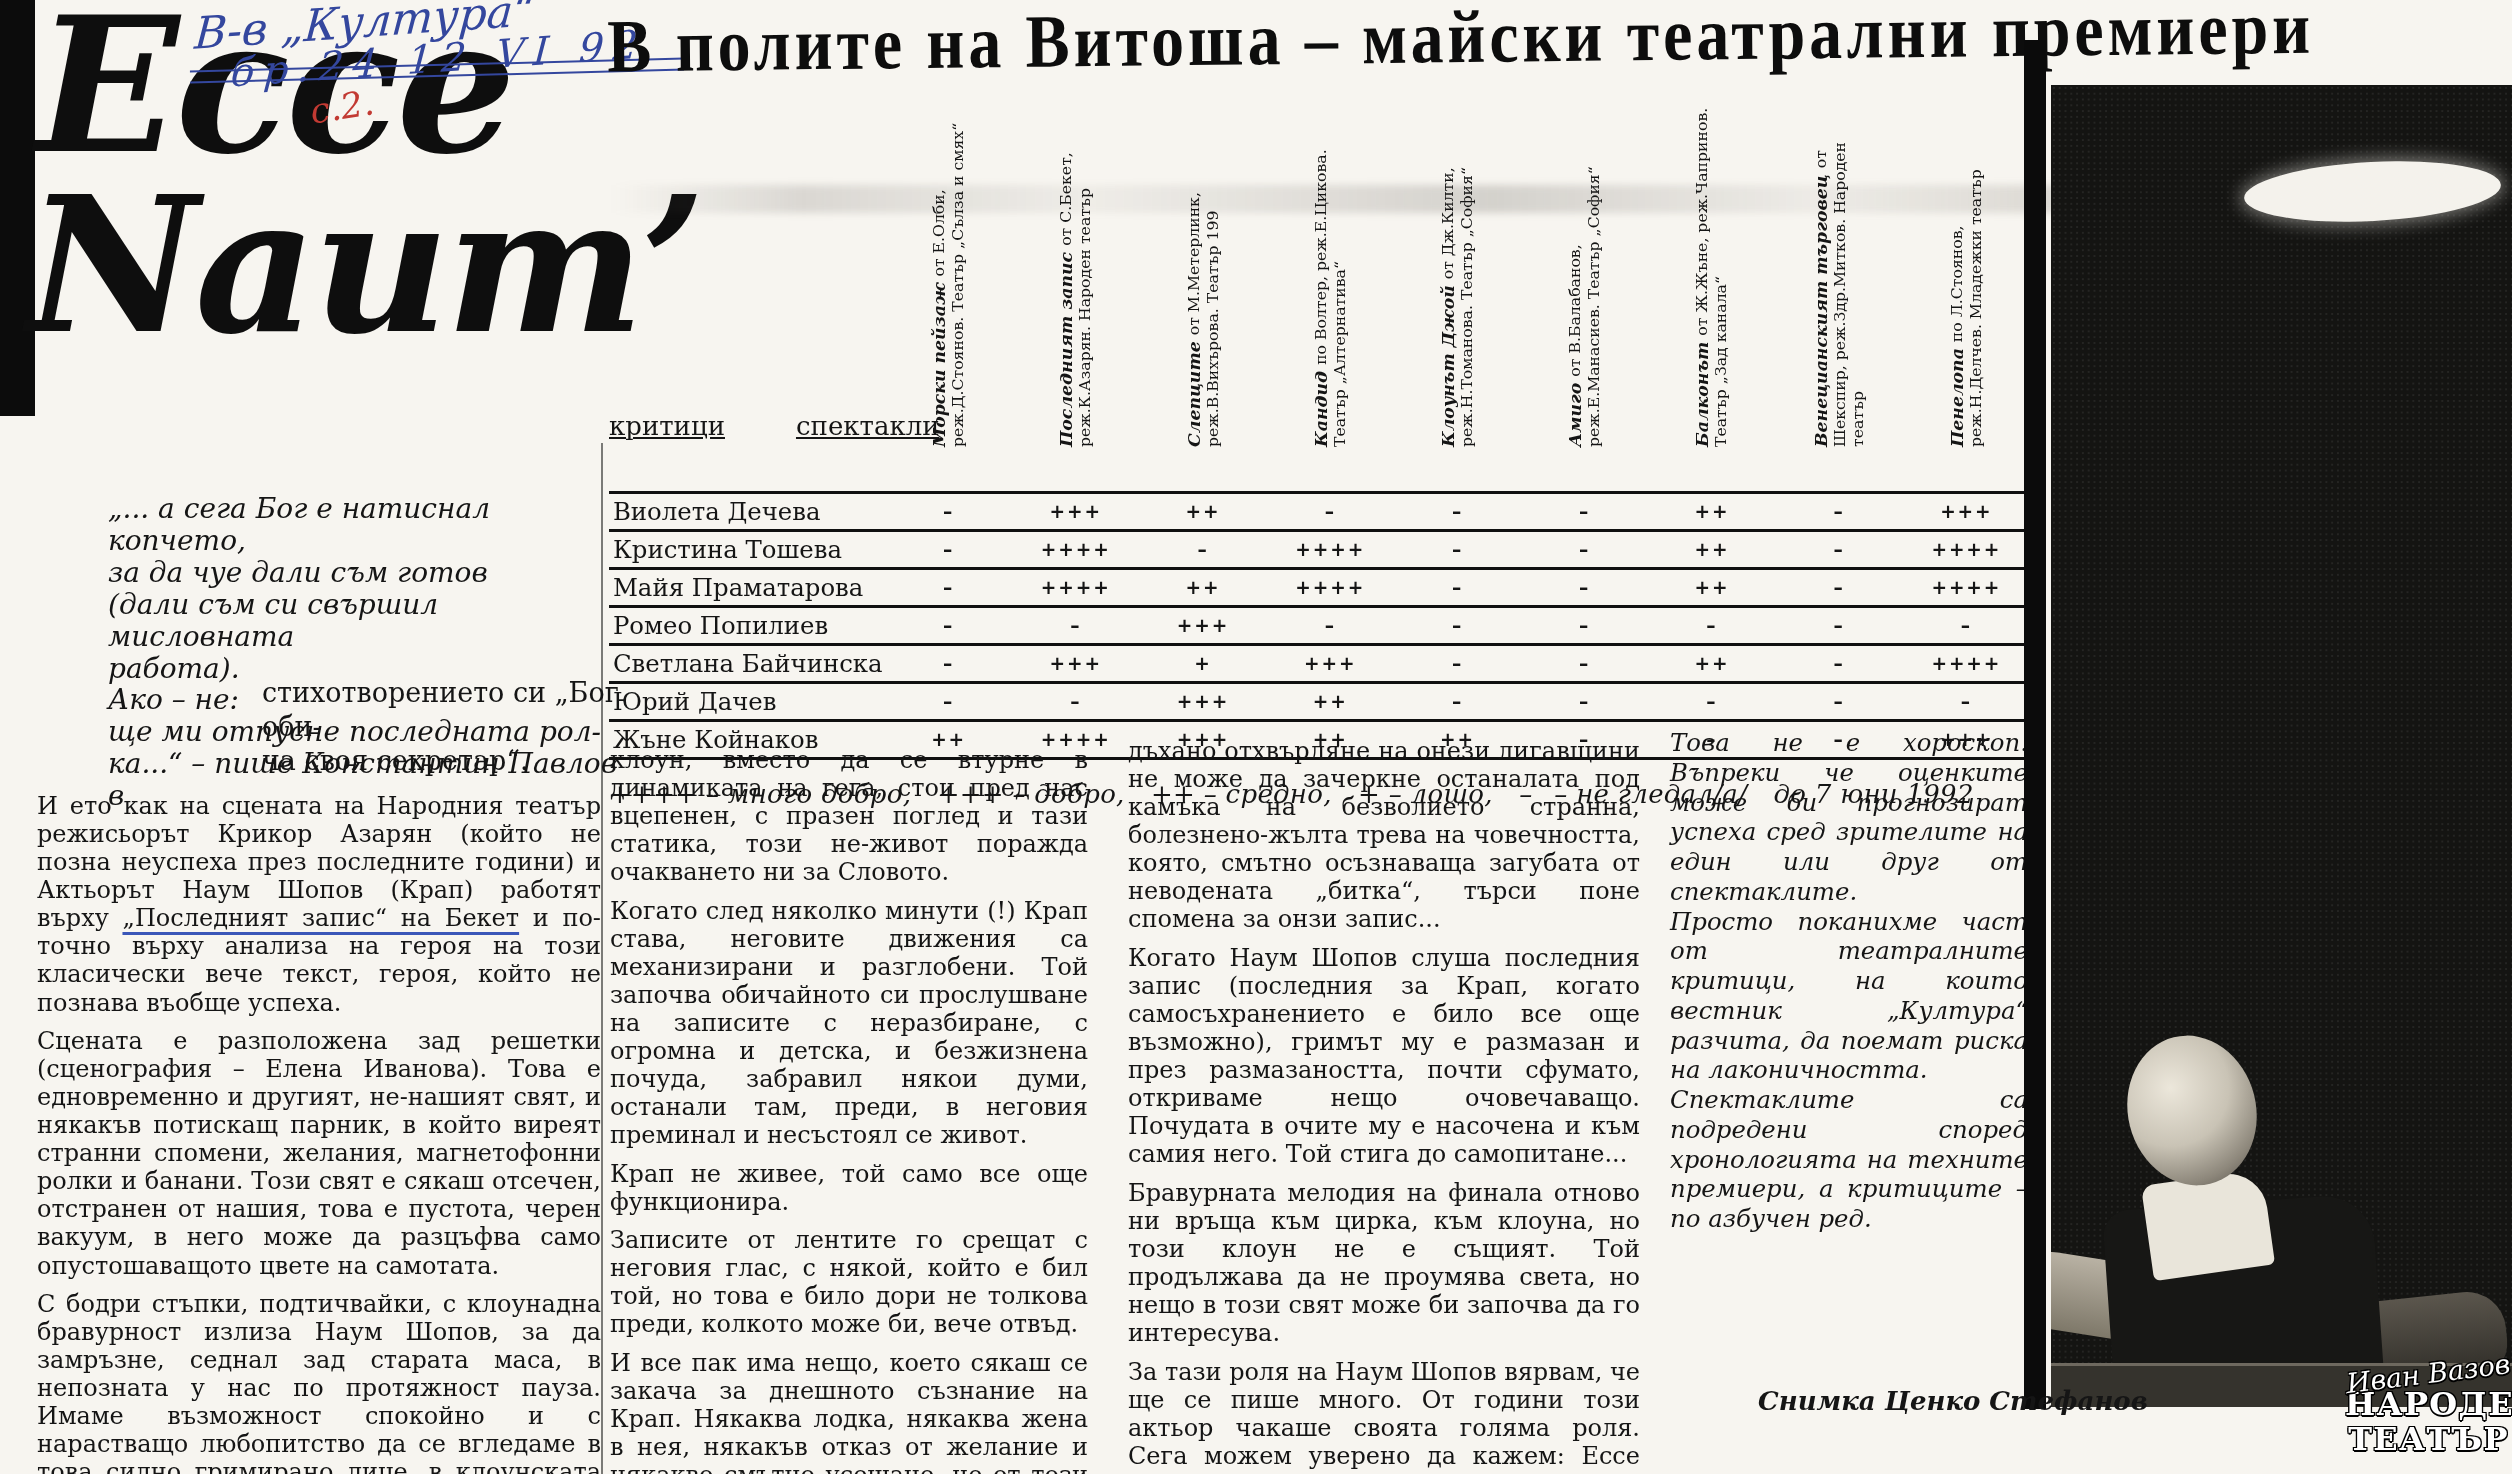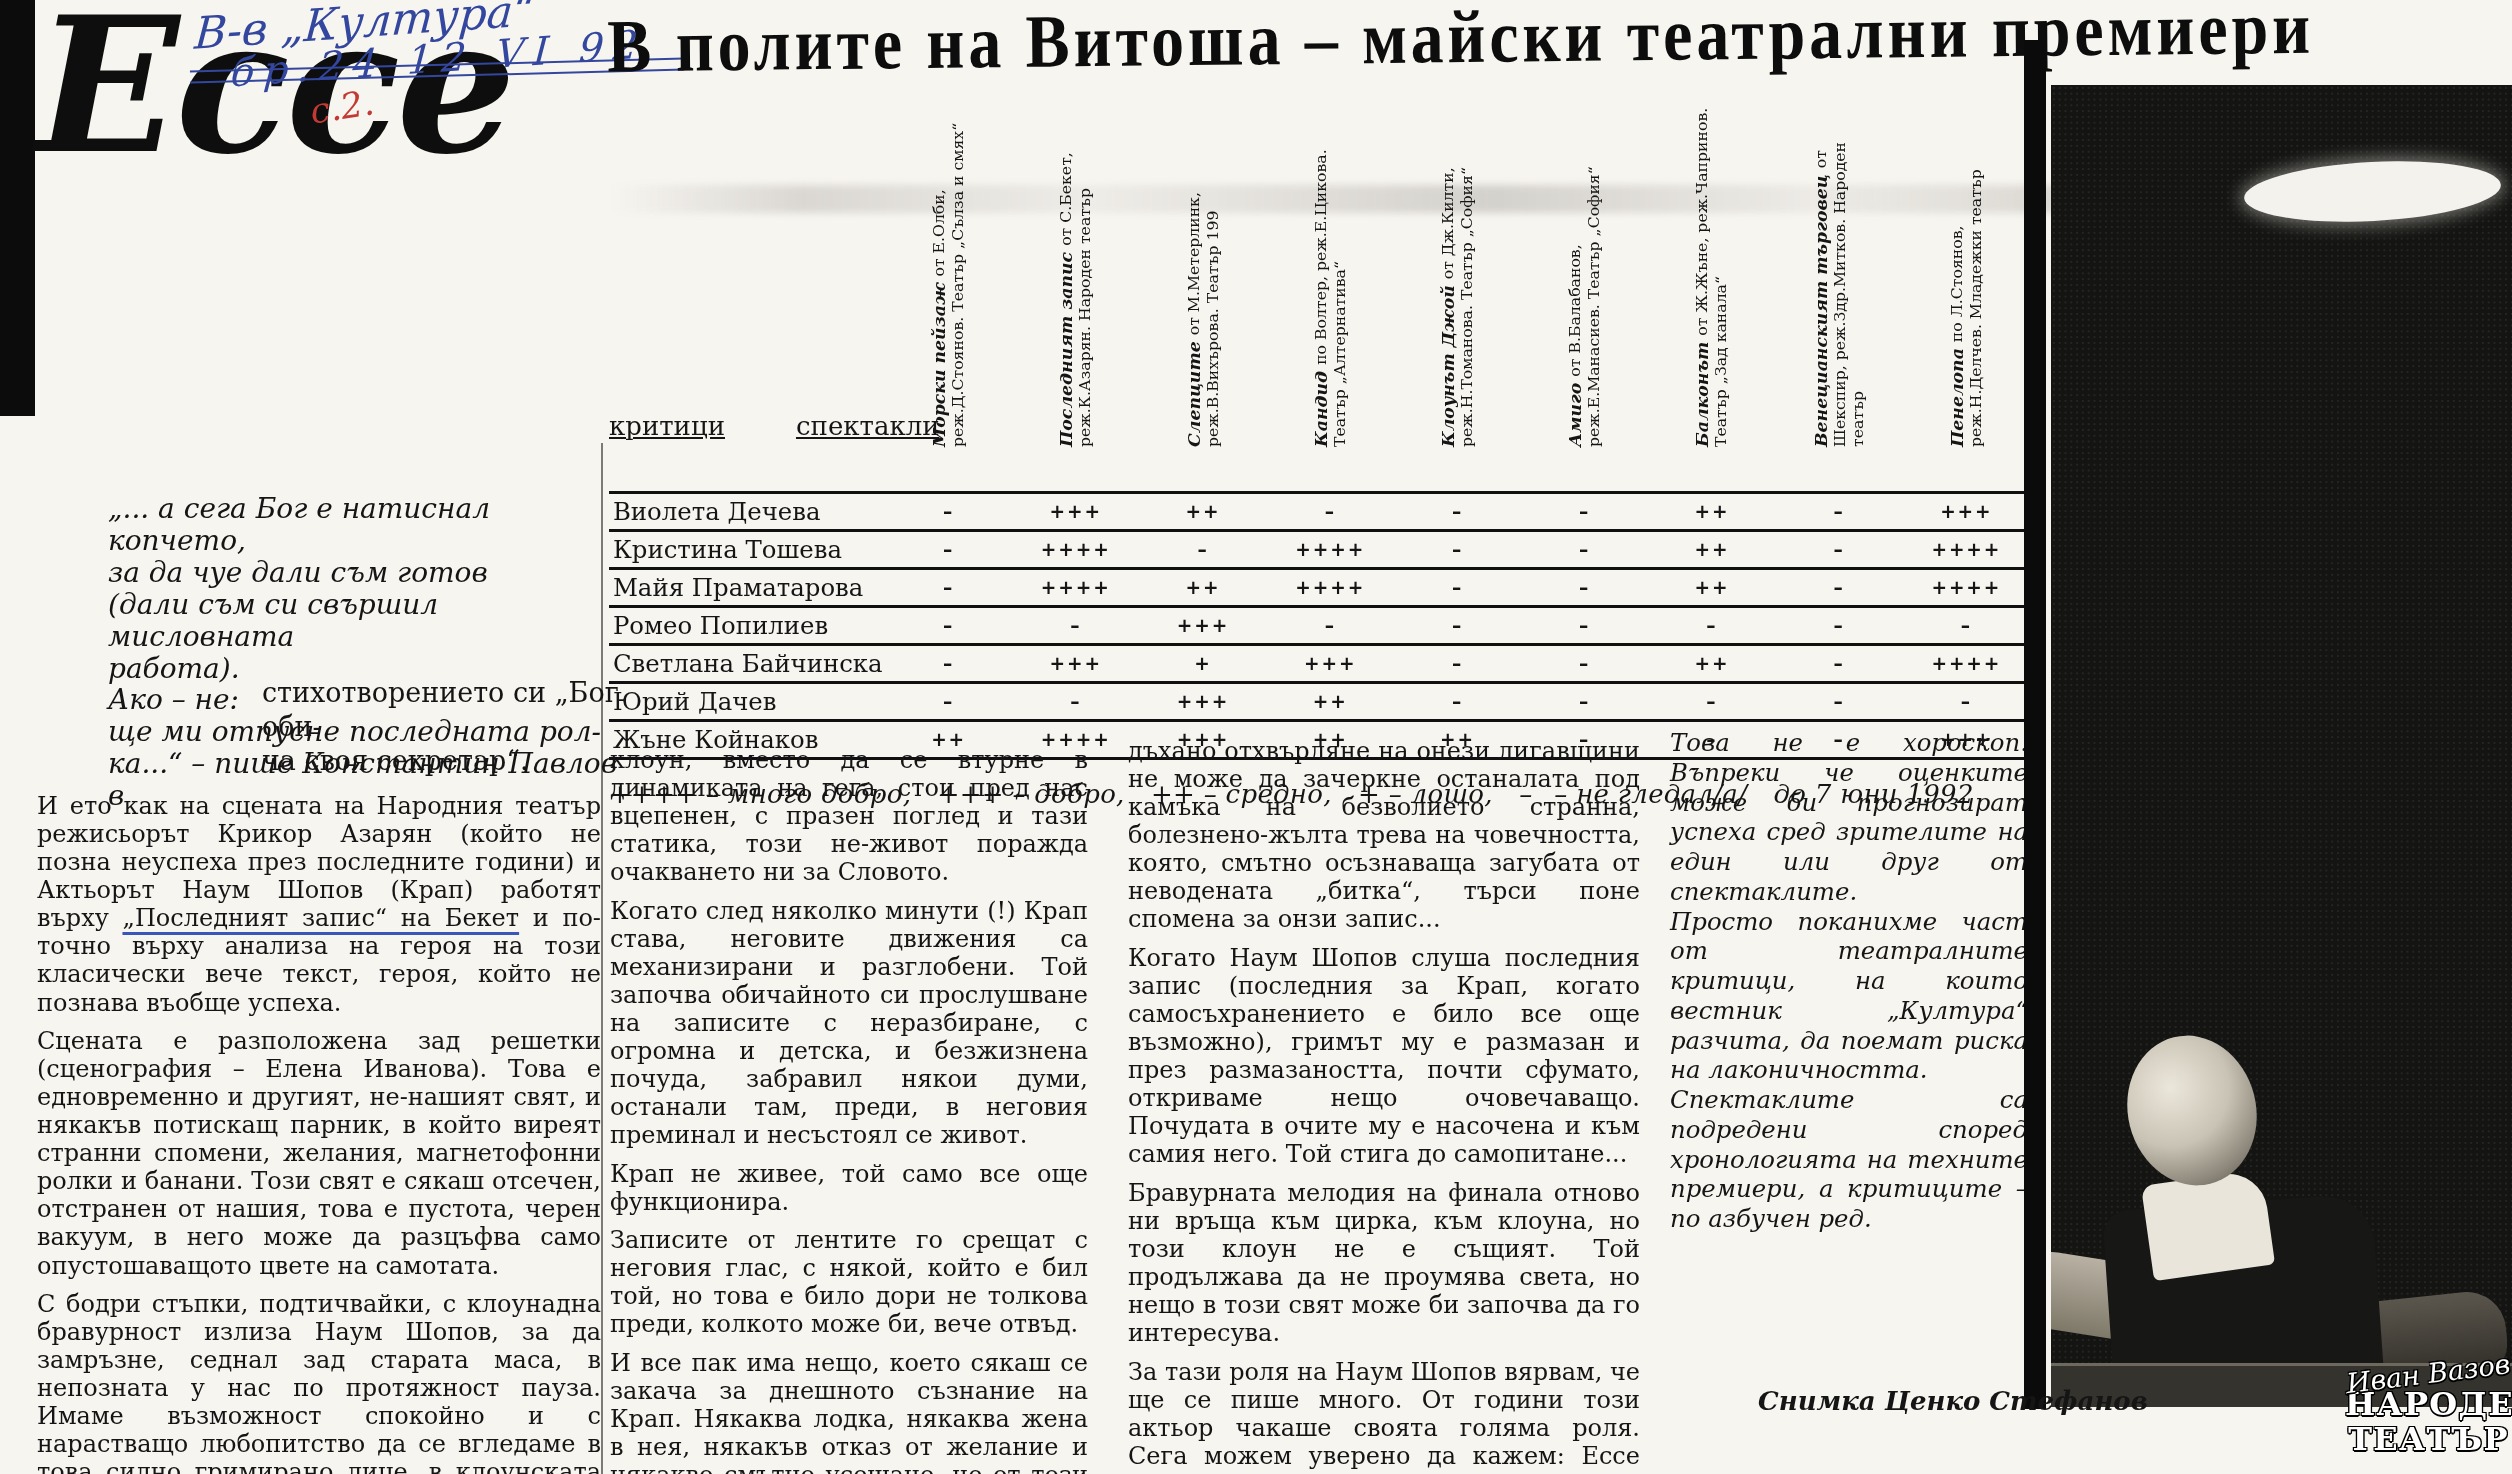--- a/index.html
+++ b/index.html
@@ -94,20 +94,21 @@
 </style>
 </head>
 <body>
 
 <div id="page">
 
   <div class="leftbar"></div>
 
   <div class="masthead">
     <div class="l1">Ecce</div>
+    <div class="l2">Naum’</div>
   </div>
 
   <div class="handwrite">
     <div class="h1">В-в „Култура“</div>
     <div class="h2">бр.24   12 VI 92</div>
   </div>
   <div class="hw-underline"></div>
   <div class="pagemark">с.2.</div>
 
   <div class="headline">В полите на Витоша – майски театрални премиери</div>

